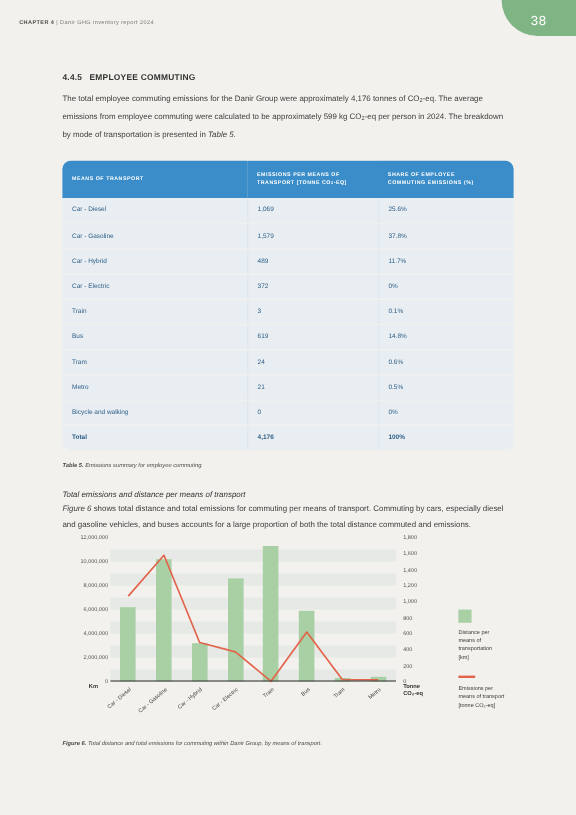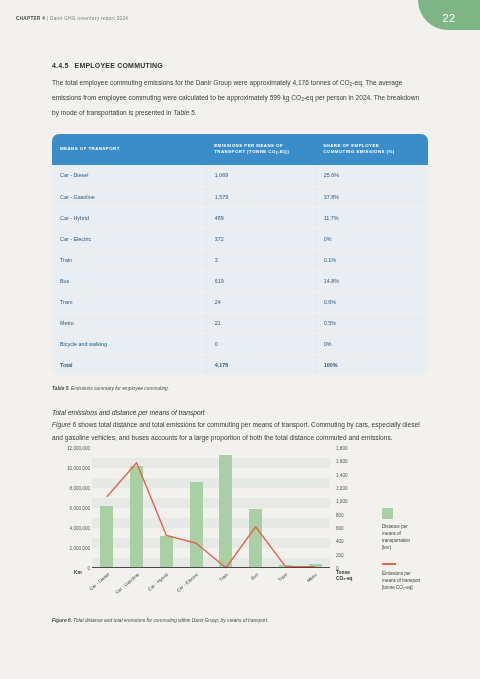--- a/index.html
+++ b/index.html
@@ -131,21 +131,21 @@
   }
   .fig-caption b { font-style: italic; font-weight: bold; }
   .fig-caption i { font-style: italic; }
 </style>
 </head>
 <body>
 
 <div class="page">
 
   <div class="page-badge">
-    <span>22</span>
+    <span>38</span>
   </div>
 
   <div class="runhead">
     <b>CHAPTER 4</b>
     <span>|</span>
     <span>Danir GHG inventory report 2024</span>
   </div>
 
   <div class="content">
 

